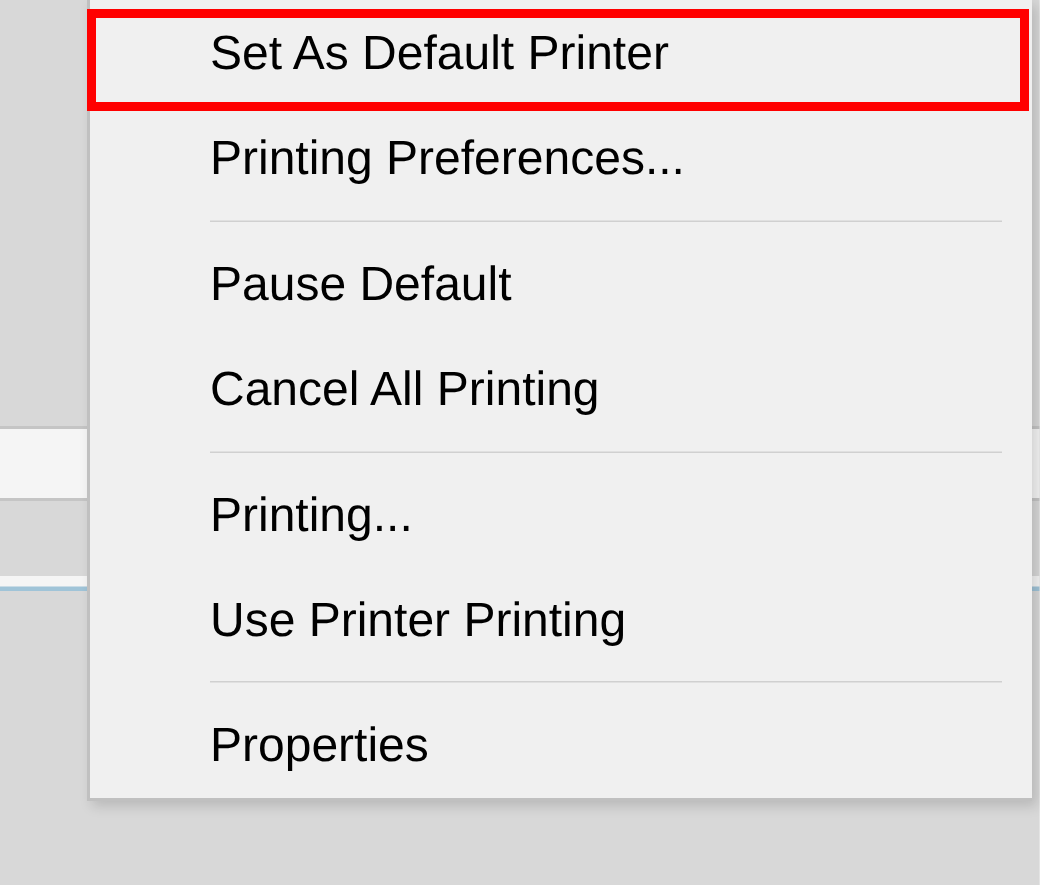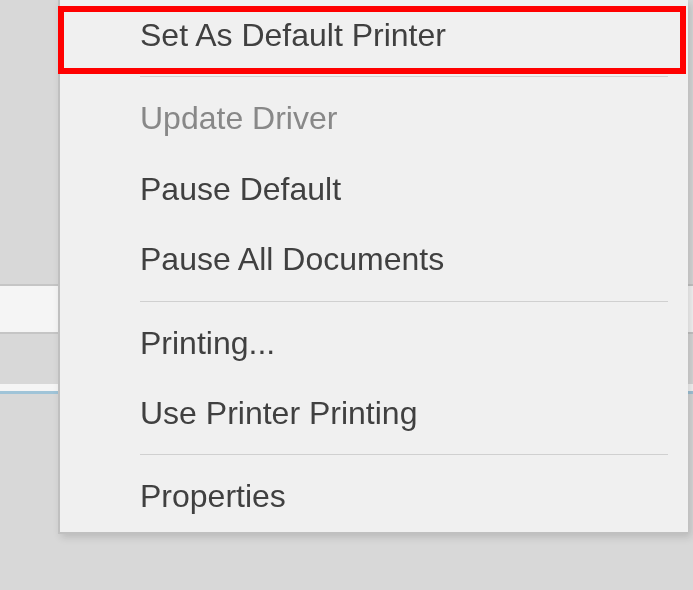--- a/index.html
+++ b/index.html
@@ -35,21 +35,21 @@
       width: 630px;
       background: #f0f0f0;
       border: 2px solid #c0c0c0;
       border-right: none;
       border-top: none;
       box-shadow: 3px 3px 8px rgba(0,0,0,0.15);
     }
     .menu-item {
       padding: 16px 20px 16px 80px;
       font-size: 32px;
-      color: #404040;
+      color: #000000;
       cursor: pointer;
       line-height: 1.2;
     }
     .menu-item.disabled {
       color: #888888;
       cursor: default;
     }
     .menu-separator {
       height: 1px;
       background: #d0d0d0;
@@ -66,24 +66,24 @@
     }
   </style>
 </head>
 <body>
 
 <div class="bg-band-1"></div>
 <div class="bg-band-2"></div>
 
 <div class="context-menu">
   <div class="menu-item">Set As Default Printer</div>
+  <div class="menu-item">Printing Preferences...</div>
   <div class="menu-separator"></div>
-  <div class="menu-item disabled">Update Driver</div>
   <div class="menu-item">Pause Default</div>
-  <div class="menu-item">Pause All Documents</div>
+  <div class="menu-item">Cancel All Printing</div>
   <div class="menu-separator"></div>
   <div class="menu-item">Printing...</div>
   <div class="menu-item">Use Printer Printing</div>
   <div class="menu-separator"></div>
   <div class="menu-item">Properties</div>
 </div>
 
 <div class="highlight-box"></div>
 
 </body></html>

